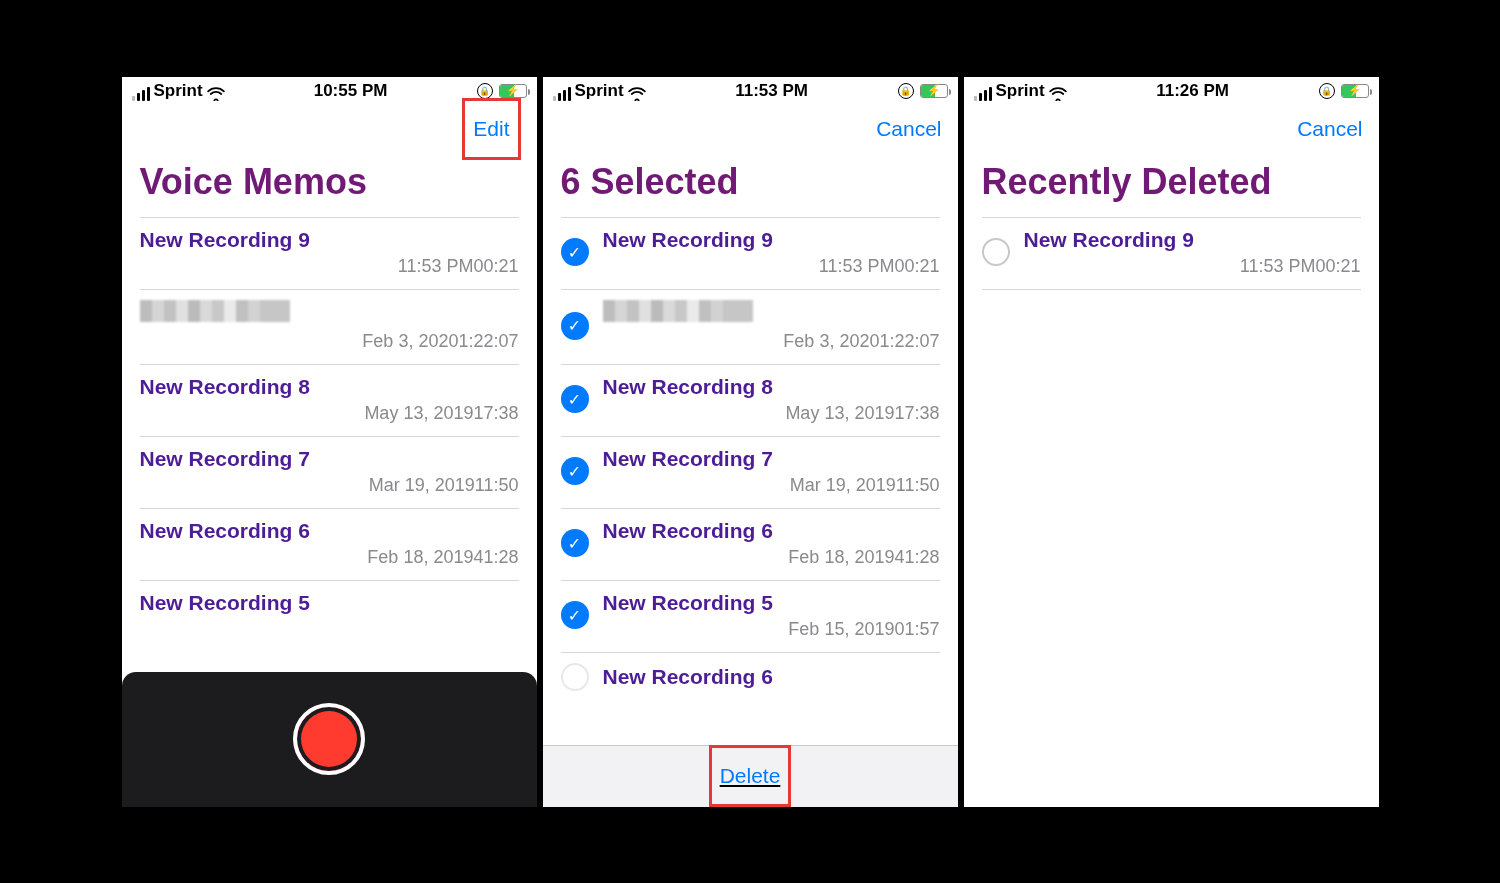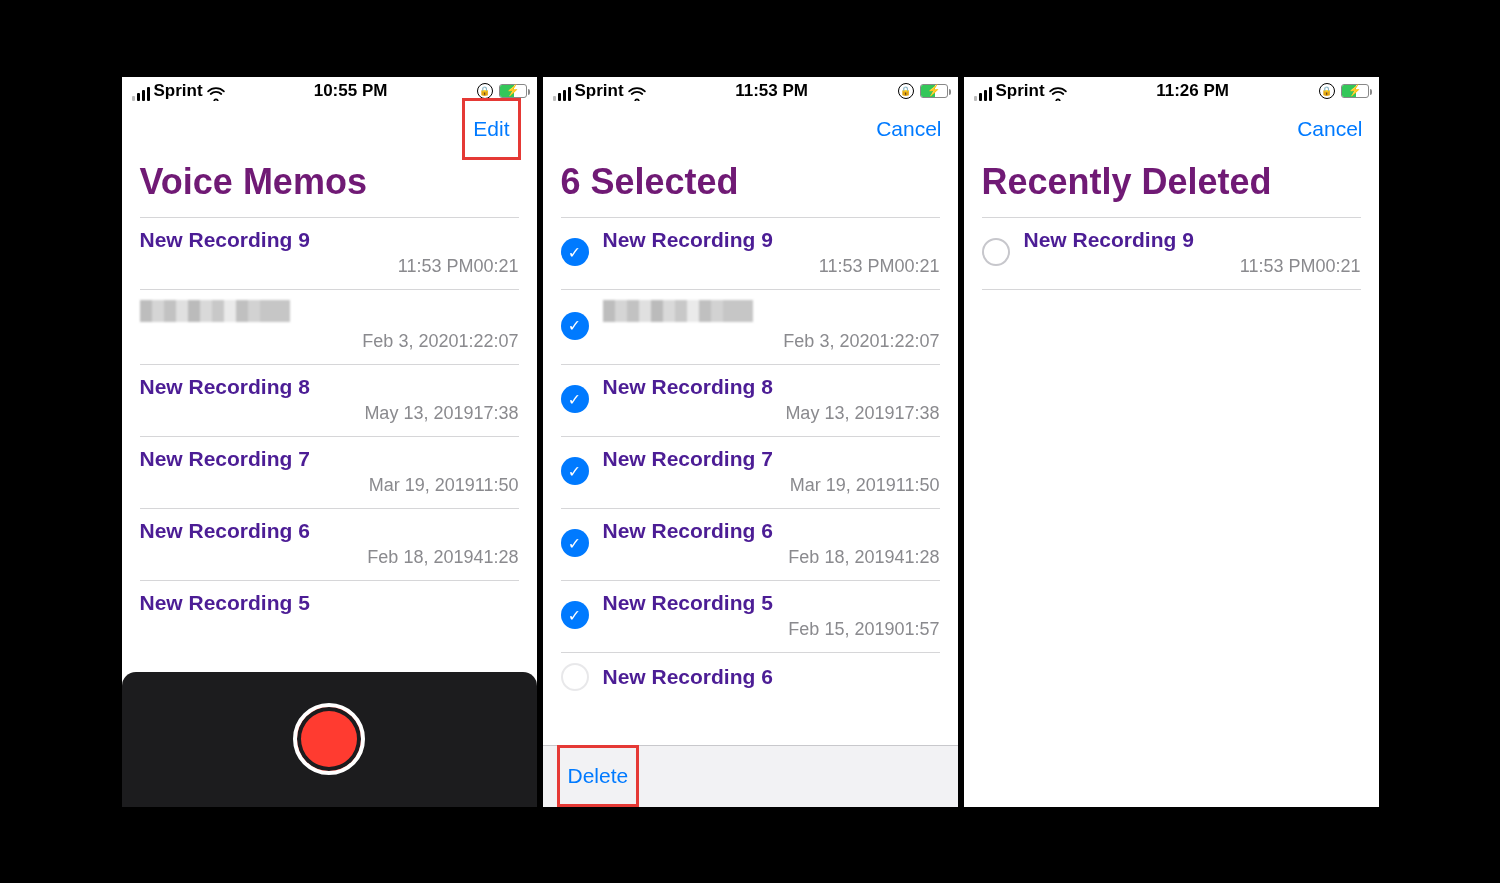--- a/index.html
+++ b/index.html
@@ -129,21 +129,21 @@
   
   .bottom-bar {
     height:62px;
     background:#f2f2f4;
     border-top:1px solid #c8c8cc;
     display:flex;
     align-items:center;
     justify-content:space-between;
     padding:0 14px;
   }
-  .bottom-bar.right-only{ justify-content:flex-start; }
+  .bottom-bar.right-only{ justify-content:center;text-decoration:underline; }
   .bar-btn { color:#007aff; font-size:21px; }
 
   .partial-row {
     padding-top:10px;
     display:flex;align-items:center;gap:14px;
   }
   .fade {
     position:absolute; left:0; right:0; bottom:0; height:20px;
     background:linear-gradient(to bottom, rgba(255,255,255,0), #fff);
   }

